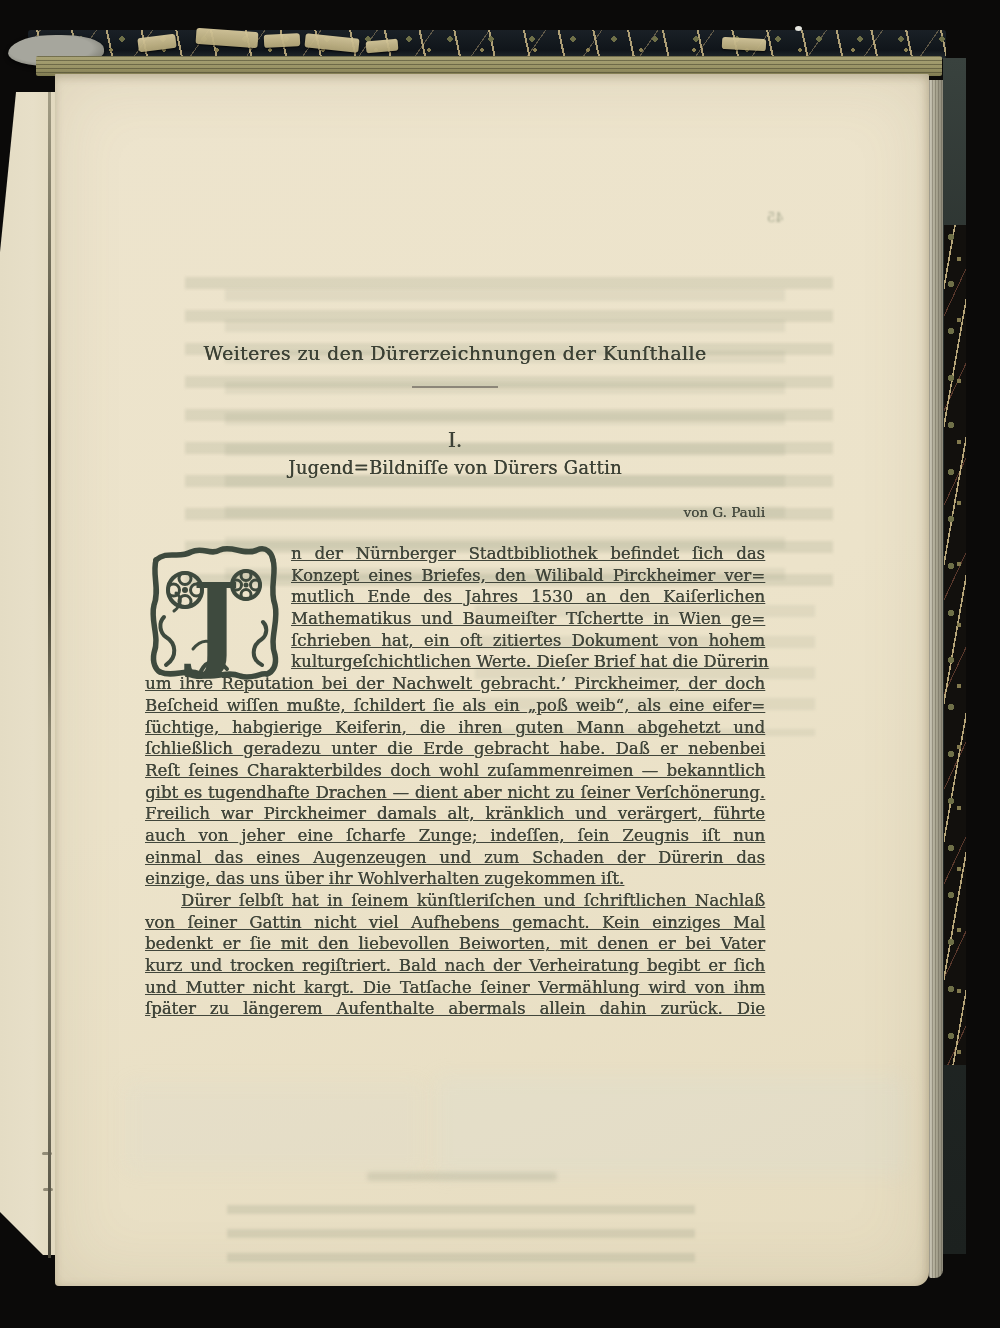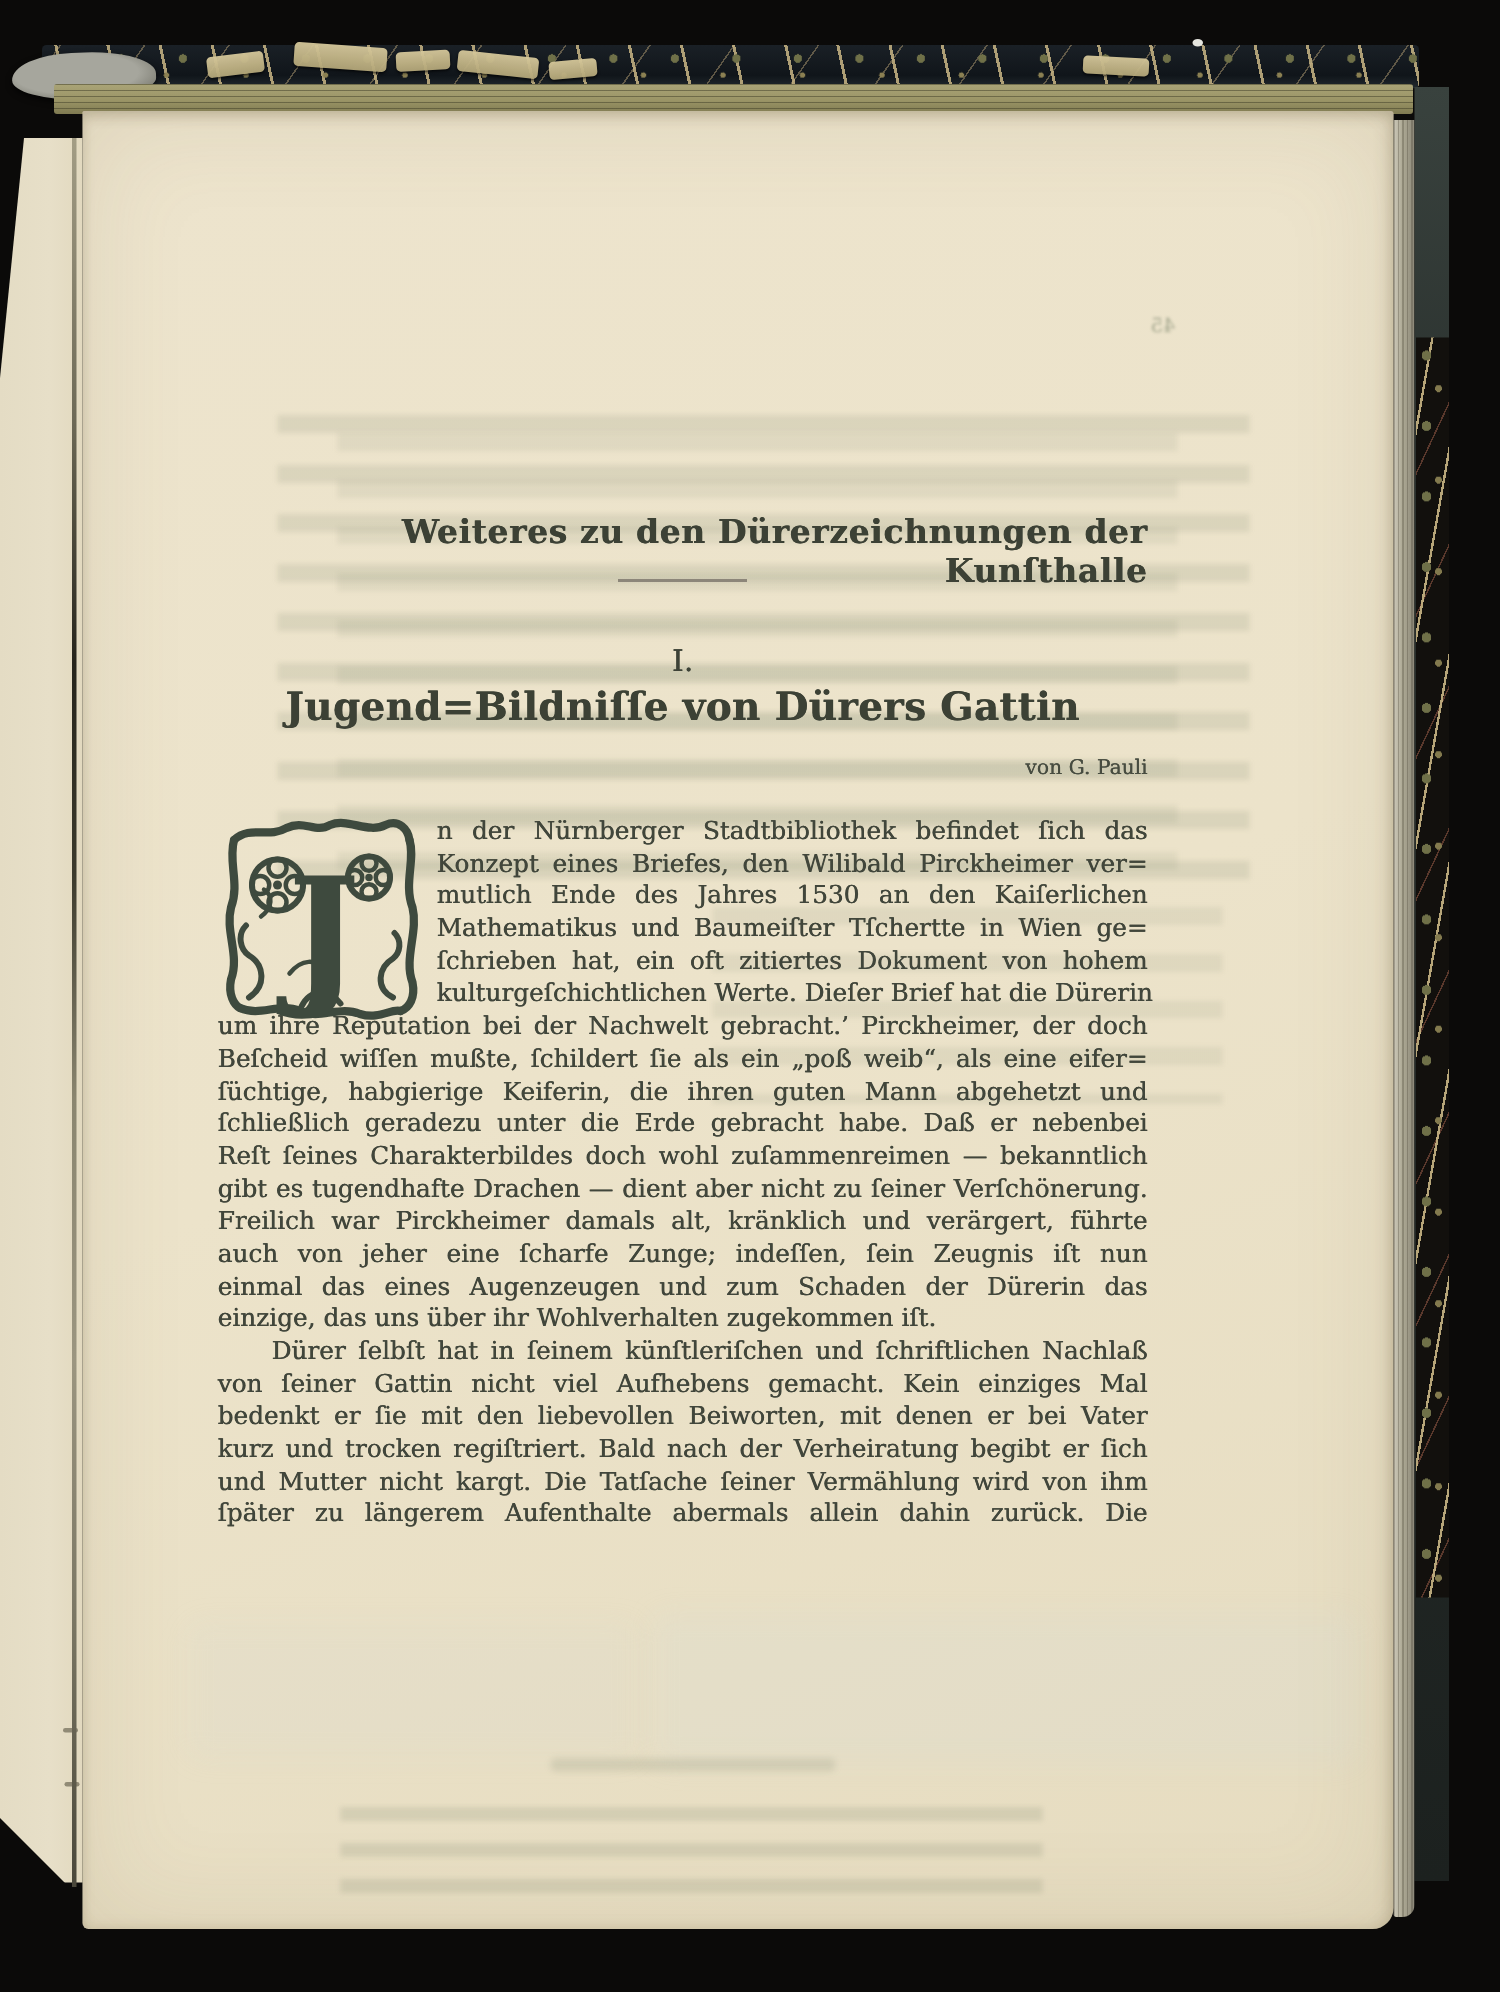--- a/index.html
+++ b/index.html
@@ -69,36 +69,36 @@
   .ghost-rows{position:absolute;filter:blur(1.8px);
       background:repeating-linear-gradient(180deg,transparent 0 21px,rgba(118,128,100,.15) 21px 33px);}
   .ghost-rows.b{background:repeating-linear-gradient(180deg,transparent 0 19px,rgba(112,124,98,.10) 19px 31px);}
   .ghost-pagenum{position:absolute;left:712px;top:136px;font-size:13px;color:rgba(108,120,94,.55);
       filter:blur(1.1px);transform:scaleX(-1);}
   .ghost-line{position:absolute;height:9px;border-radius:4px;background:rgba(112,124,100,.17);filter:blur(2px);}
   .cool-patch{position:absolute;border-radius:10px;filter:blur(9px);}
 
   
   .content{position:absolute;left:90px;top:0;width:620px;color:var(--ink);}
-  .page-title{position:absolute;left:0;top:268px;width:620px;text-align:right;
-      font-size:22px;font-weight:bold;letter-spacing:.4px;color:var(--heading-ink);
+  .page-title{position:absolute;left:0;top:268px;width:620px;text-align:center;
+      font-size:19px;font-weight:normal;letter-spacing:.4px;color:var(--heading-ink);
       text-shadow:.3px 0 0 currentColor;}
   .title-rule{position:absolute;left:267px;top:312px;width:86px;height:2px;background:#8c8679;}
   .section-numeral{position:absolute;left:0;top:354px;width:620px;text-align:center;
       font-size:20px;color:#3d4237;text-shadow:.3px 0 0 currentColor;}
   .article-title{position:absolute;left:0;top:383px;width:620px;text-align:center;
-      font-size:26px;font-weight:bold;letter-spacing:.2px;color:var(--heading-ink);
+      font-size:18px;font-weight:normal;letter-spacing:.2px;color:var(--heading-ink);
       text-shadow:.3px 0 0 currentColor;}
   .byline{position:absolute;left:0;top:430px;width:620px;text-align:right;
       font-size:13.5px;color:#474c40;text-shadow:.2px 0 0 currentColor;}
 
   .body-text{position:absolute;left:0;top:469px;width:620px;}
   .dropcap{float:left;width:130px;height:126px;margin:2px 12px 0 4px;position:relative;}
   .dropcap svg{position:absolute;left:0;top:0;overflow:visible;}
-  .para{margin:0;}
+  .para{margin:0;text-decoration:underline;}
   .para .line{height:21.7px;line-height:21.7px;font-size:16.5px;white-space:nowrap;
       text-align:justify;text-align-last:justify;text-shadow:.3px 0 0 currentColor;}
   .para.end .line:last-child{text-align-last:left;}
   .para.indent-first .line.first{padding-left:36px;}
 </style>
 </head>
 <body>
 
 <div id="stage">
 

